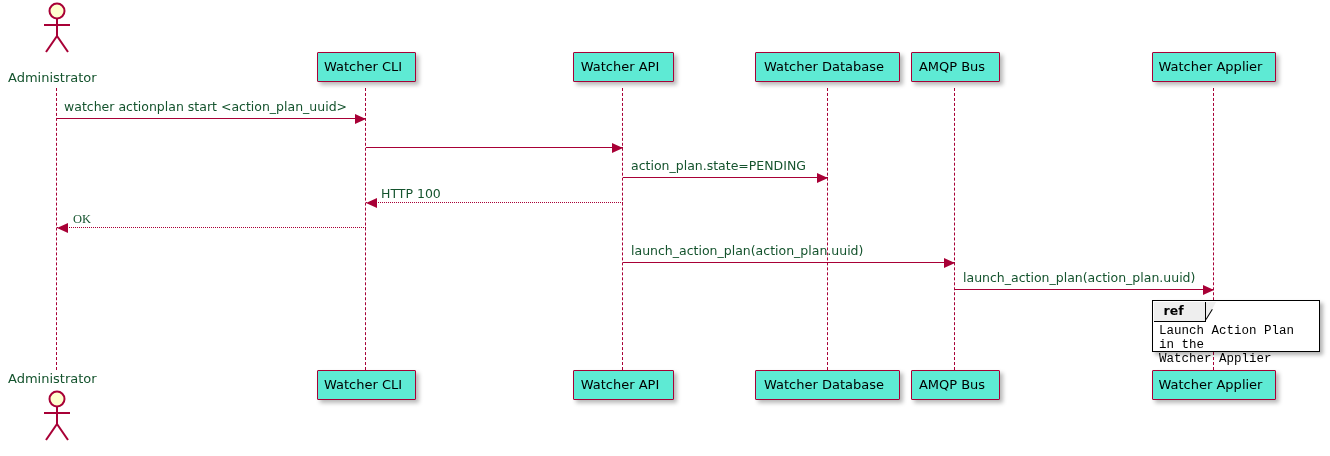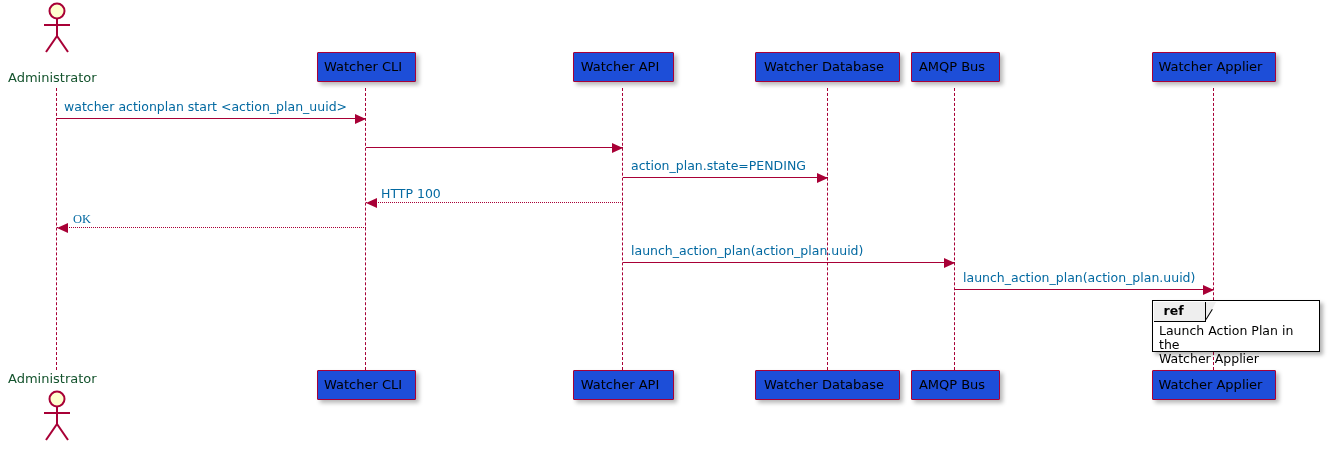--- a/index.html
+++ b/index.html
@@ -12,21 +12,21 @@
     width: 1330px;
     height: 456px;
     background: #FFFFFF;
     font-family: "DejaVu Sans", sans-serif;
     overflow: hidden;
   }
   
   .participant {
     position: absolute;
     box-sizing: border-box;
-    background: #1d4ed8;
+    background: #5eead4;
     border: 1.5px solid #A80036;
     color: #000000;
     font-size: 13px;
     line-height: 1;
     text-align: center;
     white-space: nowrap;
     padding: 7px 11px 8px 4px;
     box-shadow: 3px 3px 4px rgba(0,0,0,0.28);
     border-radius: 1px;
   }
@@ -66,21 +66,21 @@
   }
   .arrow-head.right {
     border-left: 11px solid #A80036;
   }
   .arrow-head.left {
     border-right: 11px solid #A80036;
   }
   .msg-label {
     position: absolute;
     font-size: 12.5px;
-    color: #0369a1;
+    color: #14532d;
     white-space: nowrap;
     line-height: 1;
   }
   
   .ref-box {
     position: absolute;
     box-sizing: border-box;
     background: #FFFFFF;
     border: 1.5px solid #000000;
     box-shadow: 3px 3px 4px rgba(0,0,0,0.30);
@@ -170,15 +170,15 @@
     <div class="msg-line" style="left: 623px; top: 262px; width: 332px;"></div>
     <div class="arrow-head right" style="top: 257.5px; left: 944px;"></div>
     <div class="msg-label" style="left: 631px; top: 245px;">launch_action_plan(action_plan.uuid)</div>
     <div class="msg-line" style="left: 955px; top: 289px; width: 259px;"></div>
     <div class="arrow-head right" style="top: 284.5px; left: 1203px;"></div>
     <div class="msg-label" style="left: 963px; top: 272px;">launch_action_plan(action_plan.uuid)</div>
     <div class="ref-box" style="left: 1152px; top: 300px; width: 168px; height: 52px;"></div>
     <div class="ref-tab" style="left: 1153.5px; top: 301.5px; position: absolute; width: 52px;">ref</div>
     <div class="ref-tab-notch" style="left: 1205.5px; top: 301.5px; border-top: 19px solid rgb(238, 238, 238); border-right: 10px solid transparent;"></div>
     <div style="position: absolute; left: 1205.5px; top: 319px; width: 12px; height: 0px; border-top: 1.5px solid rgb(0, 0, 0); transform: rotate(-58deg); transform-origin: left center;"></div>
-    <div class="ref-body" style="left: 1159px; top: 324px; width: 156px;">Launch Action Plan in the
+    <div class="ref-body" style="left: 1159px; top: 324px; width: 156px; font-family: Liberation Mono, monospace;">Launch Action Plan in the
 Watcher Applier</div>
   </div>
 
 </body></html>

